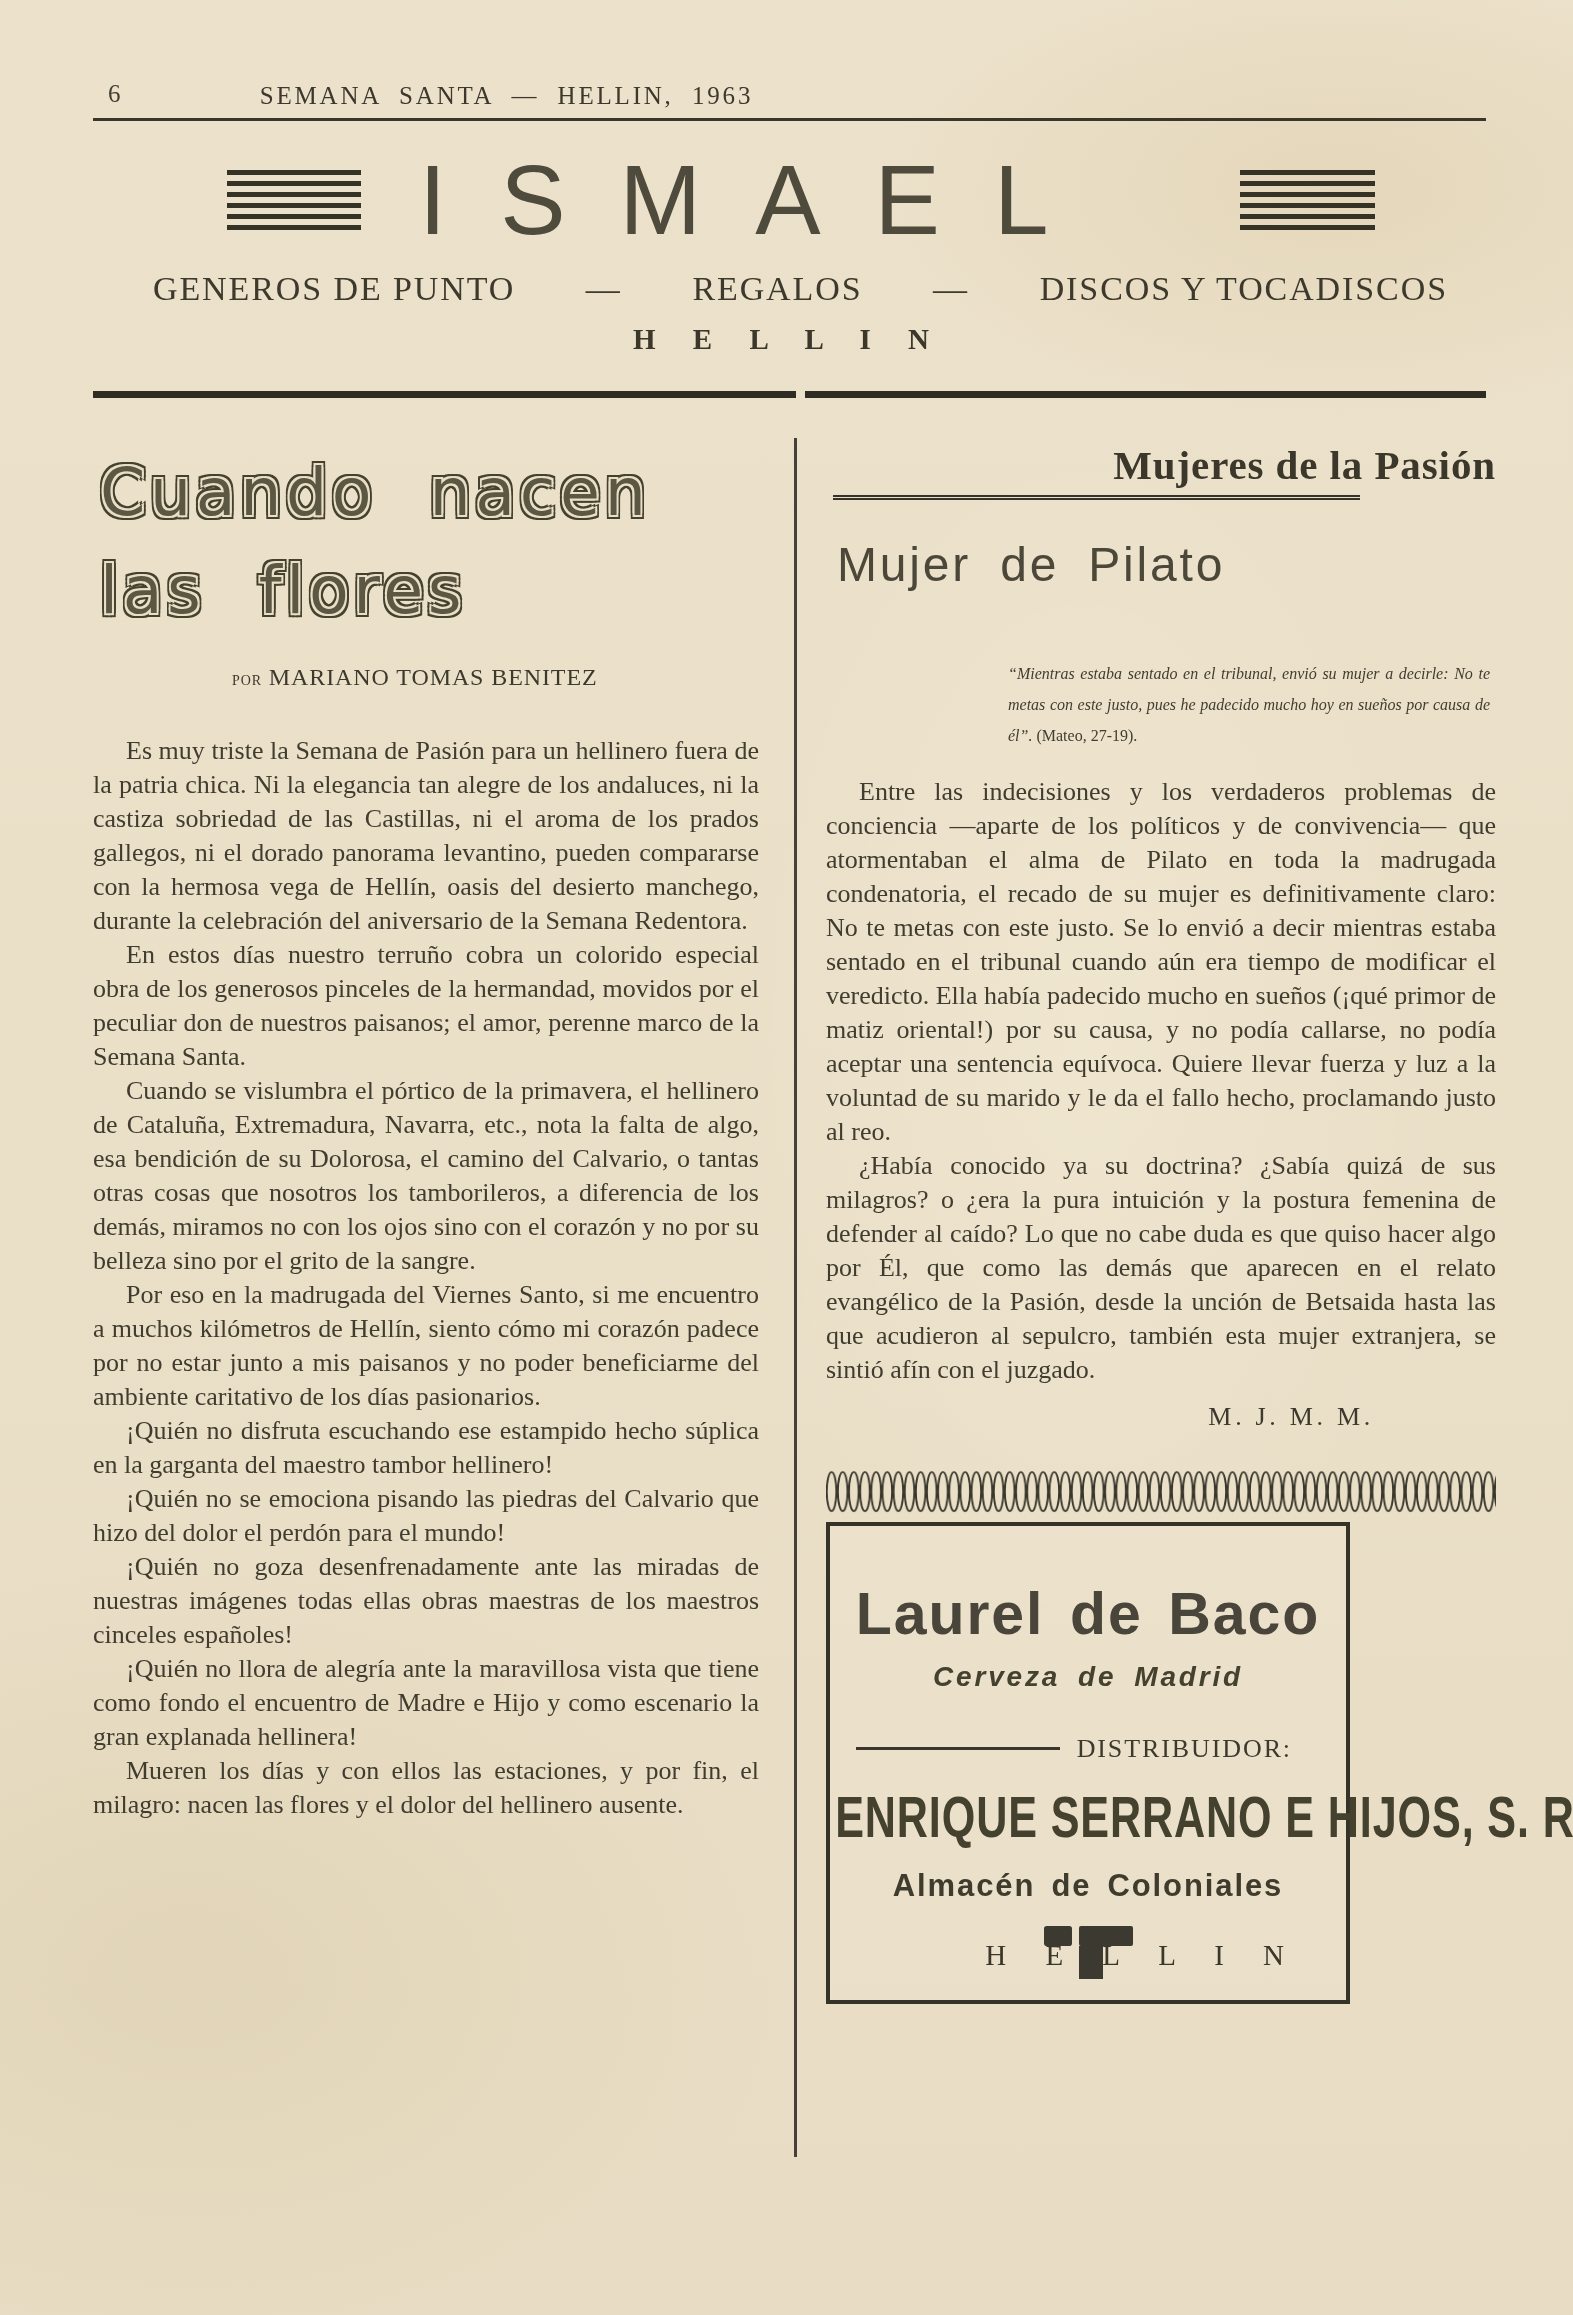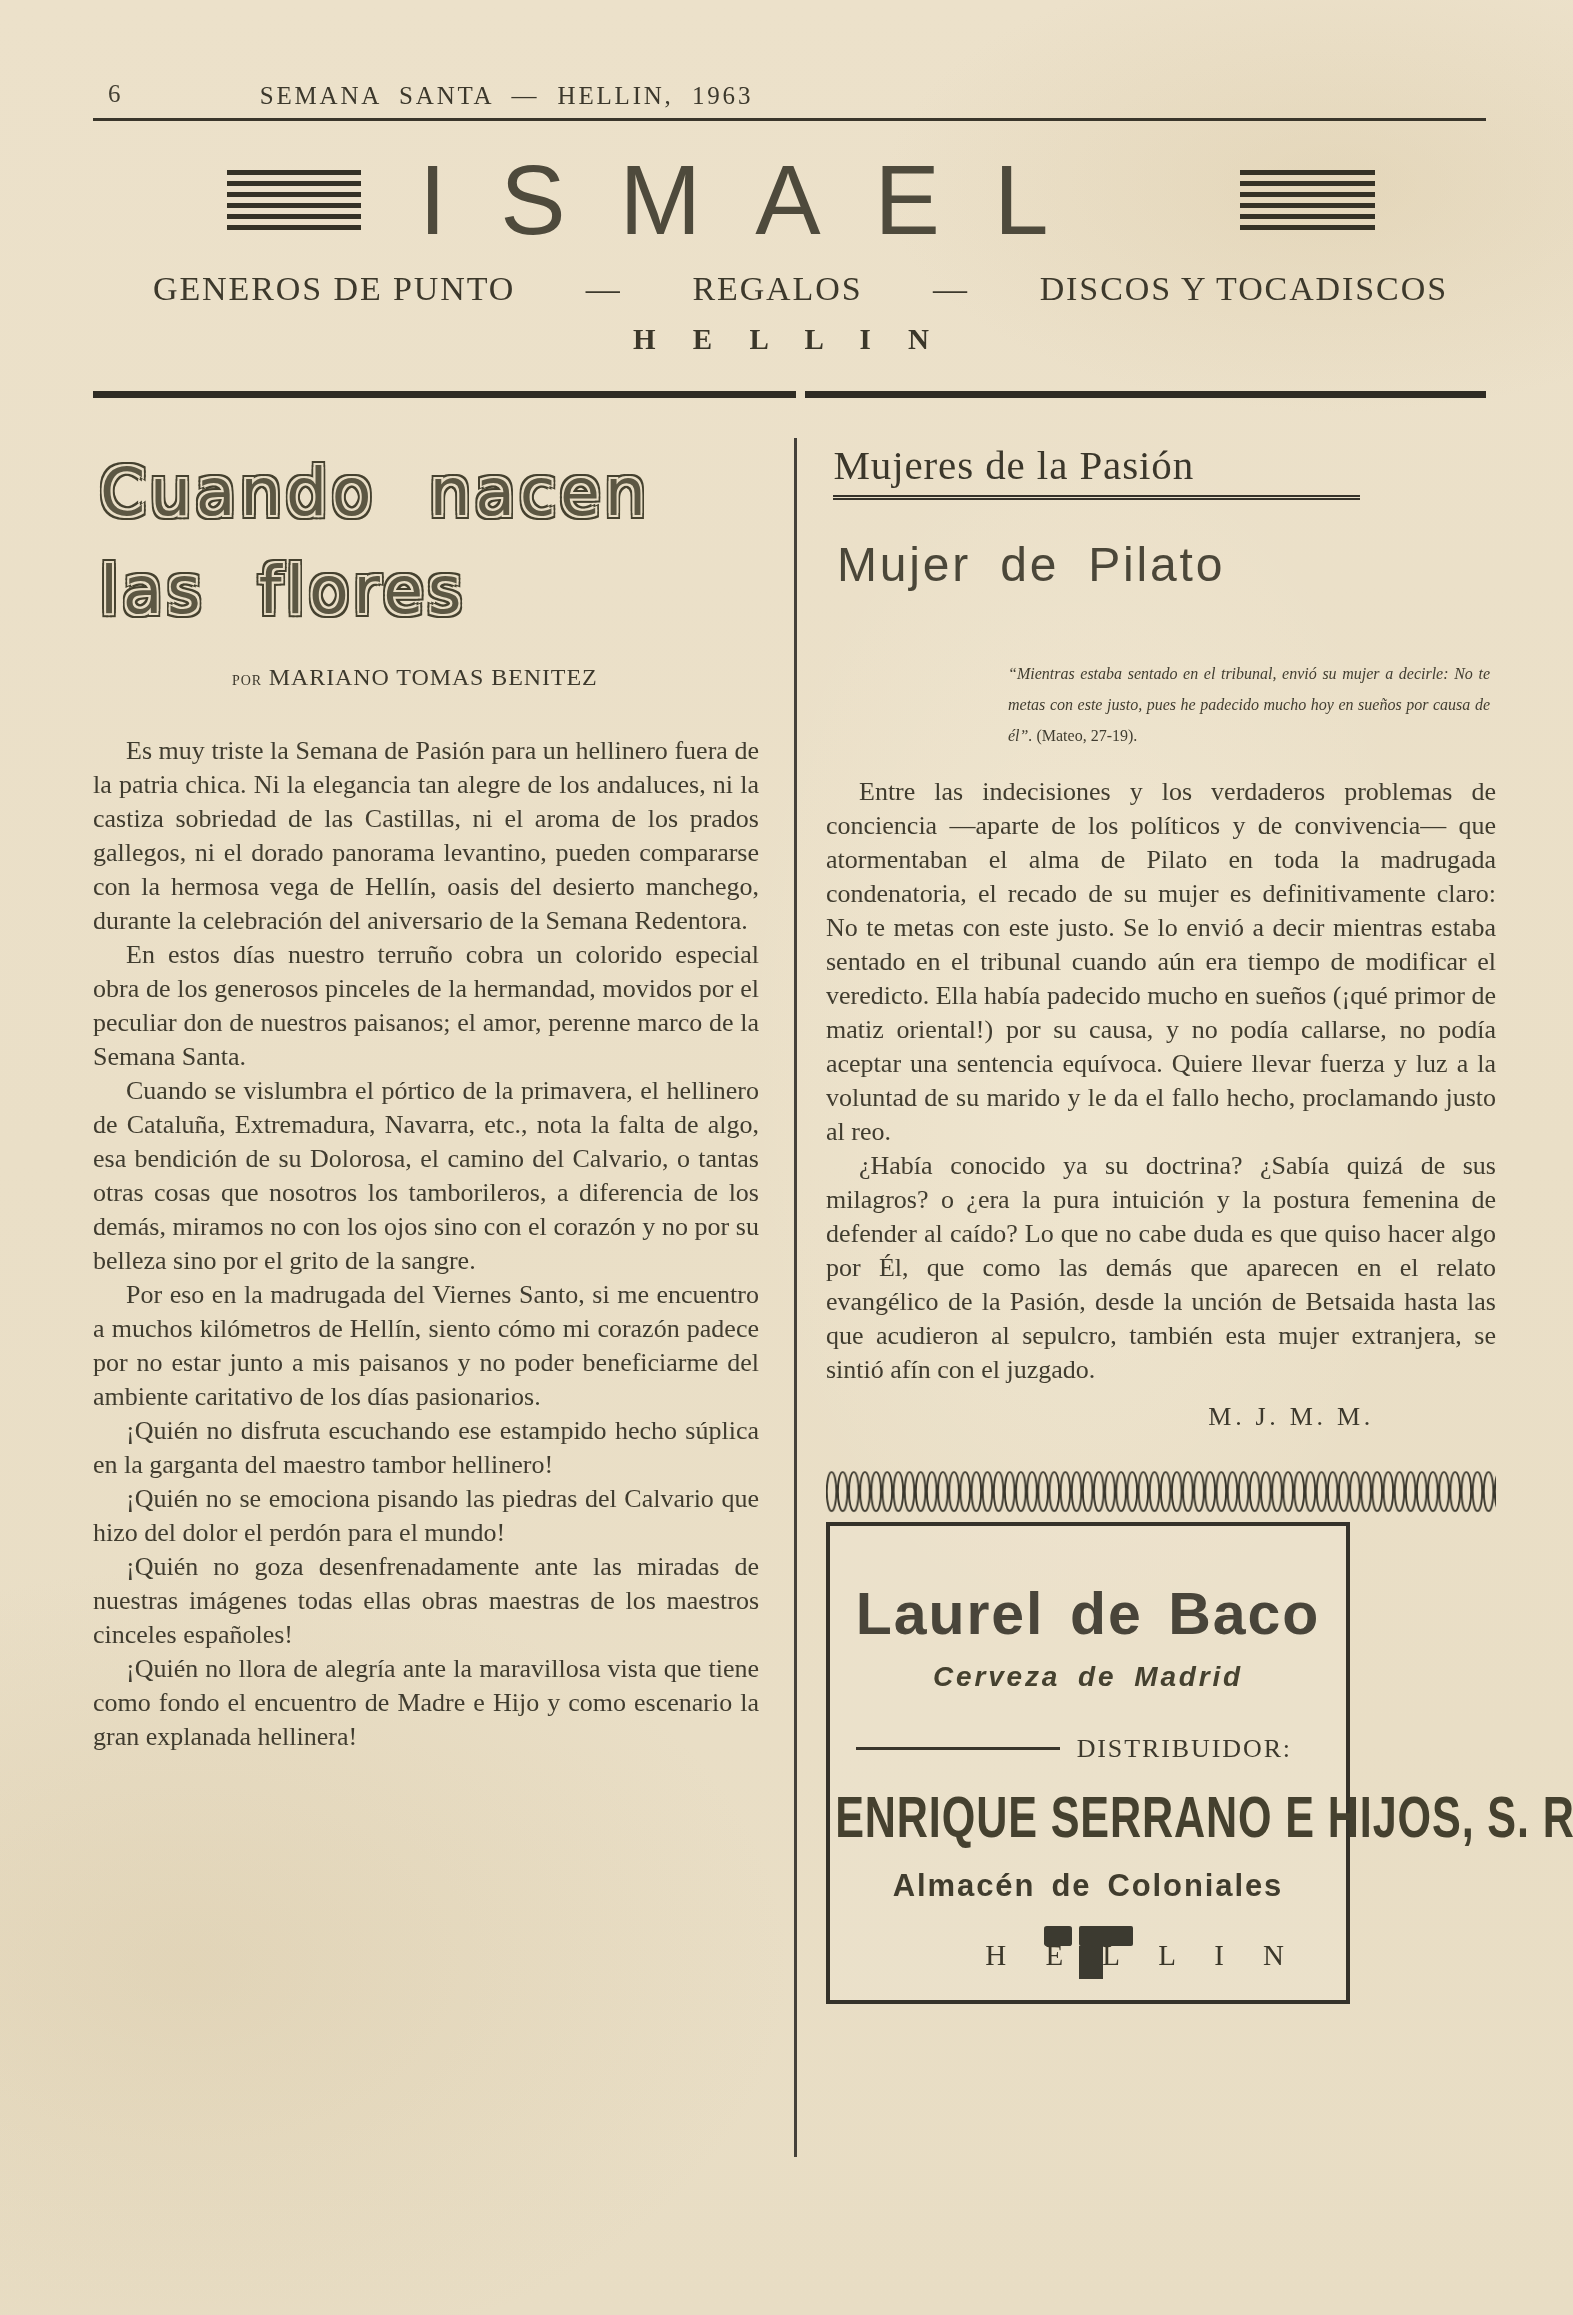--- a/index.html
+++ b/index.html
@@ -39,21 +39,21 @@
   .l-title{margin:15px 0 0 7px;font-family:"DejaVu Sans",sans-serif;font-weight:normal;
     font-size:65px;line-height:83px;letter-spacing:4.6px;word-spacing:28px;color:#5c5743;
     text-shadow:1.9px 1.9px 0 #e9dec6,-1.9px -1.9px 0 #e9dec6,1.9px -1.9px 0 #e9dec6,-1.9px 1.9px 0 #e9dec6,
       3.7px 3.7px 0 #45412f,-3.7px -3.7px 0 #45412f,3.7px -3.7px 0 #45412f,-3.7px 3.7px 0 #45412f,
       0 3.7px 0 #45412f,0 -3.7px 0 #45412f,3.7px 0 0 #45412f,-3.7px 0 0 #45412f;}
   .l-byline{margin-top:32px;padding-left:139px;font-size:24px;letter-spacing:0.9px;color:#3d392d;}
   .l-byline .por{font-size:14px;}
   .body-copy{margin-top:43px;}
   .body-copy p{margin:0;font-size:26px;line-height:34px;text-align:justify;text-indent:33px;color:#403c2f;}
   
-  .r-section{margin:5.6px 0 0 7.4px;font-weight:normal;font-size:41px;line-height:46px;letter-spacing:0.9px;color:#3b372b;}
+  .r-section{margin:5.6px 0 0 7.4px;font-weight:bold;font-size:41px;line-height:46px;letter-spacing:0.9px;color:#3b372b;text-align:right;}
   .r-section-underline{margin:7.4px 0 0 7.4px;width:527px;height:4.6px;border-top:2.8px solid #35322a;border-bottom:2.8px solid #35322a;box-sizing:border-box;}
   .r-title{margin:24px 0 0 11px;font-family:"Liberation Sans",sans-serif;font-weight:400;
     font-size:48px;line-height:82px;letter-spacing:2.8px;word-spacing:13px;color:#4b4739;}
   .r-quote{margin:52px 0 0 182px;width:482px;font-style:italic;font-size:16px;line-height:31px;text-align:justify;color:#413d30;}
   .r-quote .ref{font-style:normal;}
   .r-body{margin-top:24px;}
   .r-body p{margin:0;font-size:26px;line-height:34px;text-align:justify;text-indent:33px;color:#403c2f;}
   .r-signature{margin-top:15px;padding-right:122px;text-align:right;font-size:26px;letter-spacing:3.7px;color:#3d392d;}
   .chain{margin-top:37px;width:670px;height:45px;display:block;}
   
@@ -105,20 +105,21 @@
   </div>
   <div class="body-copy">
       <p>Es muy triste la Semana de Pasión para un hellinero fuera de la patria chica. Ni la elegancia tan alegre de los andaluces, ni la castiza sobriedad de las Castillas, ni el aroma de los prados gallegos, ni el dorado panorama levantino, pueden compararse con la hermosa vega de Hellín, oasis del desierto manchego, durante la celebración del aniversario de la Semana Redentora.</p>
       <p>En estos días nuestro terruño cobra un colorido especial obra de los generosos pinceles de la hermandad, movidos por el peculiar don de nuestros paisanos; el amor, perenne marco de la Semana Santa.</p>
       <p>Cuando se vislumbra el pórtico de la primavera, el hellinero de Cataluña, Extremadura, Navarra, etc., nota la falta de algo, esa bendición de su Dolorosa, el camino del Calvario, o tantas otras cosas que nosotros los tamborileros, a diferencia de los demás, miramos no con los ojos sino con el corazón y no por su belleza sino por el grito de la sangre.</p>
       <p>Por eso en la madrugada del Viernes Santo, si me encuentro a muchos kilómetros de Hellín, siento cómo mi corazón padece por no estar junto a mis paisanos y no poder beneficiarme del ambiente caritativo de los días pasionarios.</p>
       <p>¡Quién no disfruta escuchando ese estampido hecho súplica en la garganta del maestro tambor hellinero!</p>
       <p>¡Quién no se emociona pisando las piedras del Calvario que hizo del dolor el perdón para el mundo!</p>
       <p>¡Quién no goza desenfrenadamente ante las miradas de nuestras imágenes todas ellas obras maestras de los maestros cinceles españoles!</p>
       <p>¡Quién no llora de alegría ante la maravillosa vista que tiene como fondo el encuentro de Madre e Hijo y como escenario la gran explanada hellinera!</p>
+      <p>Mueren los días y con ellos las estaciones, y por fin, el milagro: nacen las flores y el dolor del hellinero ausente.</p>
     </div>
 </div>
 
 <div class="abs divider"></div>
 
 <div class="abs col-right">
   <div class="r-section">Mujeres de la Pasión</div>
   <div class="r-section-underline"></div>
   <div class="r-title">Mujer de Pilato</div>
   <div class="r-quote">

